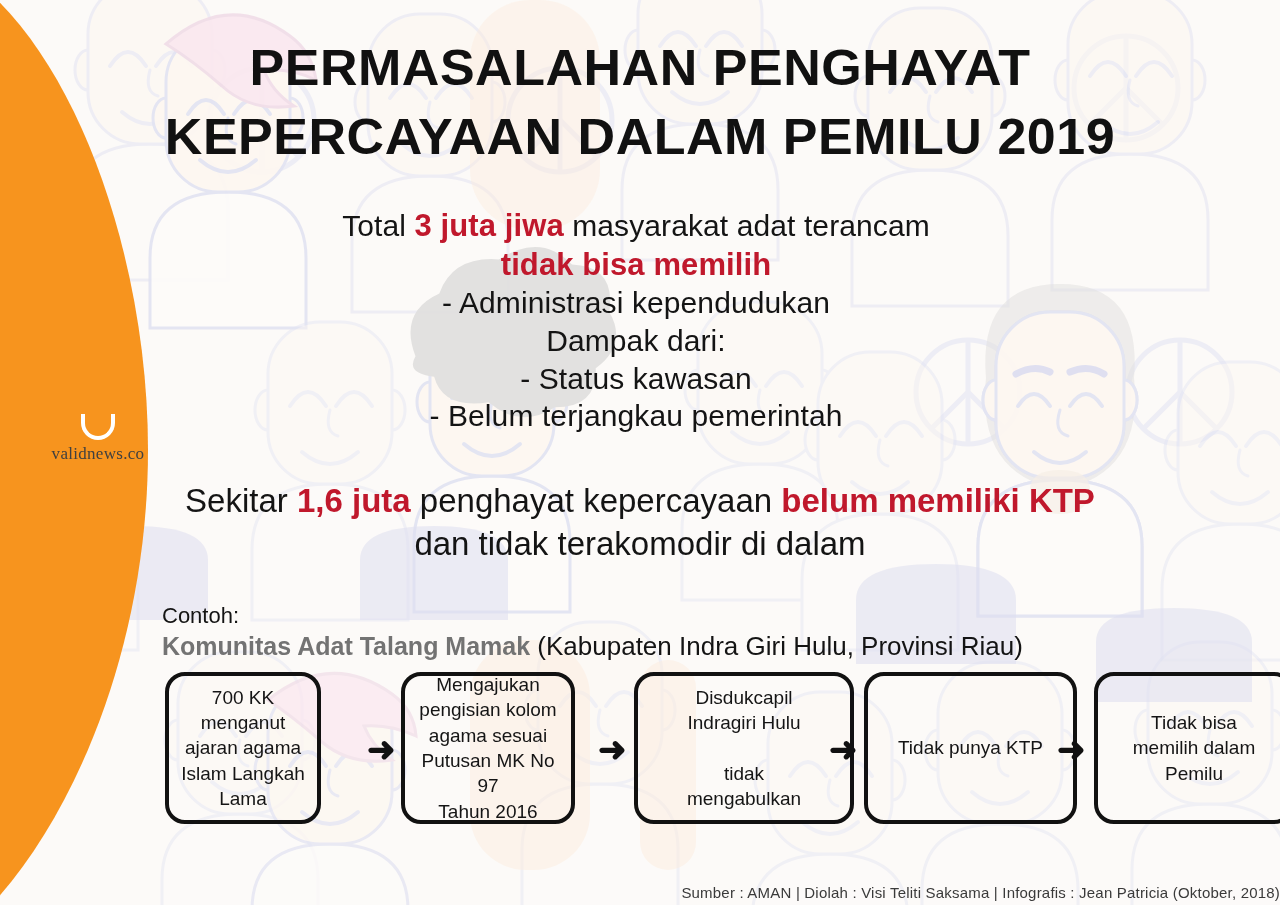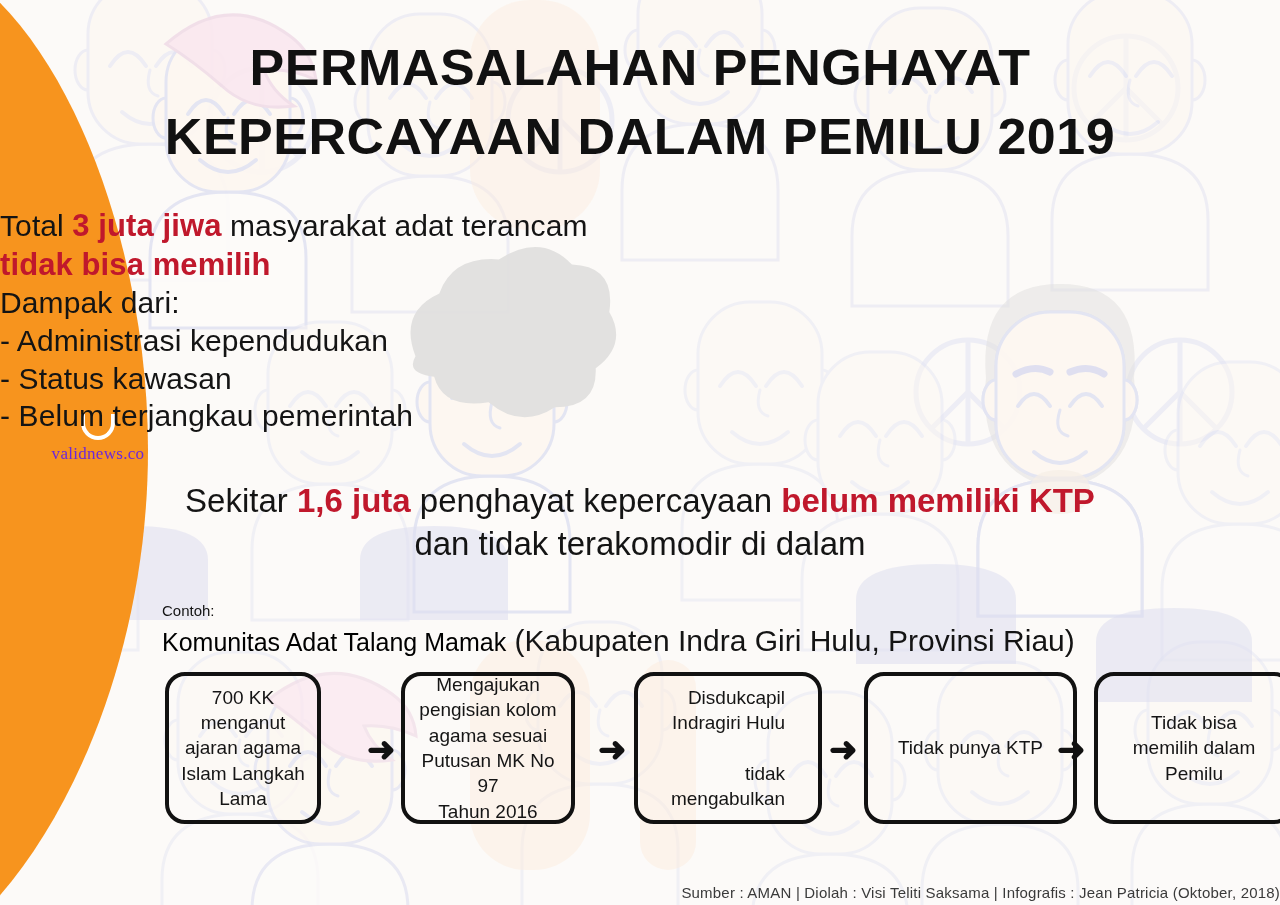--- a/index.html
+++ b/index.html
@@ -27,63 +27,63 @@
     text-align:center;color:#ffffff;pointer-events:none;
   }
   #logo .mark{
     width:34px;height:26px;margin:0 auto 5px auto;
     border:4px solid #ffffff;border-top:none;
     border-radius:0 0 22px 22px;
     box-sizing:border-box;
   }
   #logo .wordmark{
     font-family:"Liberation Serif", serif;
-    font-size:17px;letter-spacing:.3px;line-height:1;color:#6d28d9;
+    font-size:17px;letter-spacing:.3px;line-height:1;color:#404040;
   }
 
   
   #content{position:relative;z-index:4;width:1280px;height:905px;}
 
   .title{
     position:absolute;left:0;right:0;top:34px;
     text-align:center;color:#111111;
     font-family:"Liberation Sans", sans-serif;
     font-weight:bold;font-size:50px;line-height:1.38;
     letter-spacing:.5px;
     transform:scaleX(1.04);
   }
   .title .l{display:block;}
 
   .lede{
     position:absolute;left:0;right:8px;top:206px;
-    color:#141414;
+    text-align:center;color:#141414;
     font-size:30px;line-height:1.26;
     letter-spacing:.1px;
   }
   .lede .row{display:block;}
   .hl{color:#c0182c;font-weight:bold;}
   .hl-big{color:#c0182c;font-weight:bold;font-size:31px;}
 
   .block2{
     position:absolute;left:0;right:0;top:480px;
     text-align:center;color:#141414;
     font-size:33px;line-height:1.3;
   }
   .block2 .row{display:block;}
 
   .example{
     position:absolute;left:162px;top:602px;
     text-align:left;color:#141414;
   }
-  .example .contoh{font-size:15px;line-height:1.25;}
+  .example .contoh{font-size:22px;line-height:1.25;}
   .example .komunitas{
     font-size:25px;line-height:1.3;white-space:nowrap;
   }
-  .example .komunitas .name{color:#000000;font-weight:normal;}
-  .example .komunitas .region{color:#141414;font-size:30px;}
+  .example .komunitas .name{color:#737373;font-weight:bold;}
+  .example .komunitas .region{color:#141414;font-size:26px;}
 
   
   #flow{position:absolute;left:0;top:672px;width:1280px;height:158px;}
   .fbox{
     position:absolute;top:0;height:152px;
     border:4px solid #111111;border-radius:20px;
     box-sizing:border-box;
     display:flex;align-items:center;justify-content:center;
     text-align:center;color:#151515;
     font-size:19px;line-height:1.33;
@@ -241,22 +241,22 @@
   <div id="content">
 
     <div class="title">
       <span class="l">PERMASALAHAN PENGHAYAT</span>
       <span class="l">KEPERCAYAAN DALAM PEMILU 2019</span>
     </div>
 
     <div class="lede">
       <span class="row"><span>Total </span><span class="hl-big">3 juta jiwa</span><span> masyarakat adat terancam</span></span>
       <span class="row hl-big">tidak bisa memilih</span>
+      <span class="row">- Administrasi kependudukan</span>
       <span class="row">Dampak dari:</span>
-      <span class="row">- Administrasi kependudukan</span>
       <span class="row">- Status kawasan</span>
       <span class="row">- Belum terjangkau pemerintah</span>
     </div>
 
     <div class="block2">
       <span class="row"><span>Sekitar </span><span class="hl">1,6 juta</span><span> penghayat kepercayaan </span><span class="hl">belum memiliki KTP</span></span>
       <span class="row">dan tidak terakomodir di dalam</span>
     </div>
 
     <div class="example">
@@ -275,21 +275,21 @@
 
       <div class="fbox" style="left:401px;width:174px;">
         <span class="txt">Mengajukan
 pengisian kolom
 agama sesuai
 Putusan MK No 97
 Tahun 2016</span>
       </div>
       <div class="farrow" style="left:598px;">➜</div>
 
-      <div class="fbox" style="left:634px;width:188px;text-align:right;">
+      <div class="fbox" style="left:634px;width:220px;">
         <span class="txt">Disdukcapil
 Indragiri Hulu
 
 tidak
 mengabulkan</span>
       </div>
       <div class="farrow" style="left:829px;">➜</div>
 
       <div class="fbox" style="left:864px;width:213px;">
         <span class="txt">Tidak punya KTP</span>

